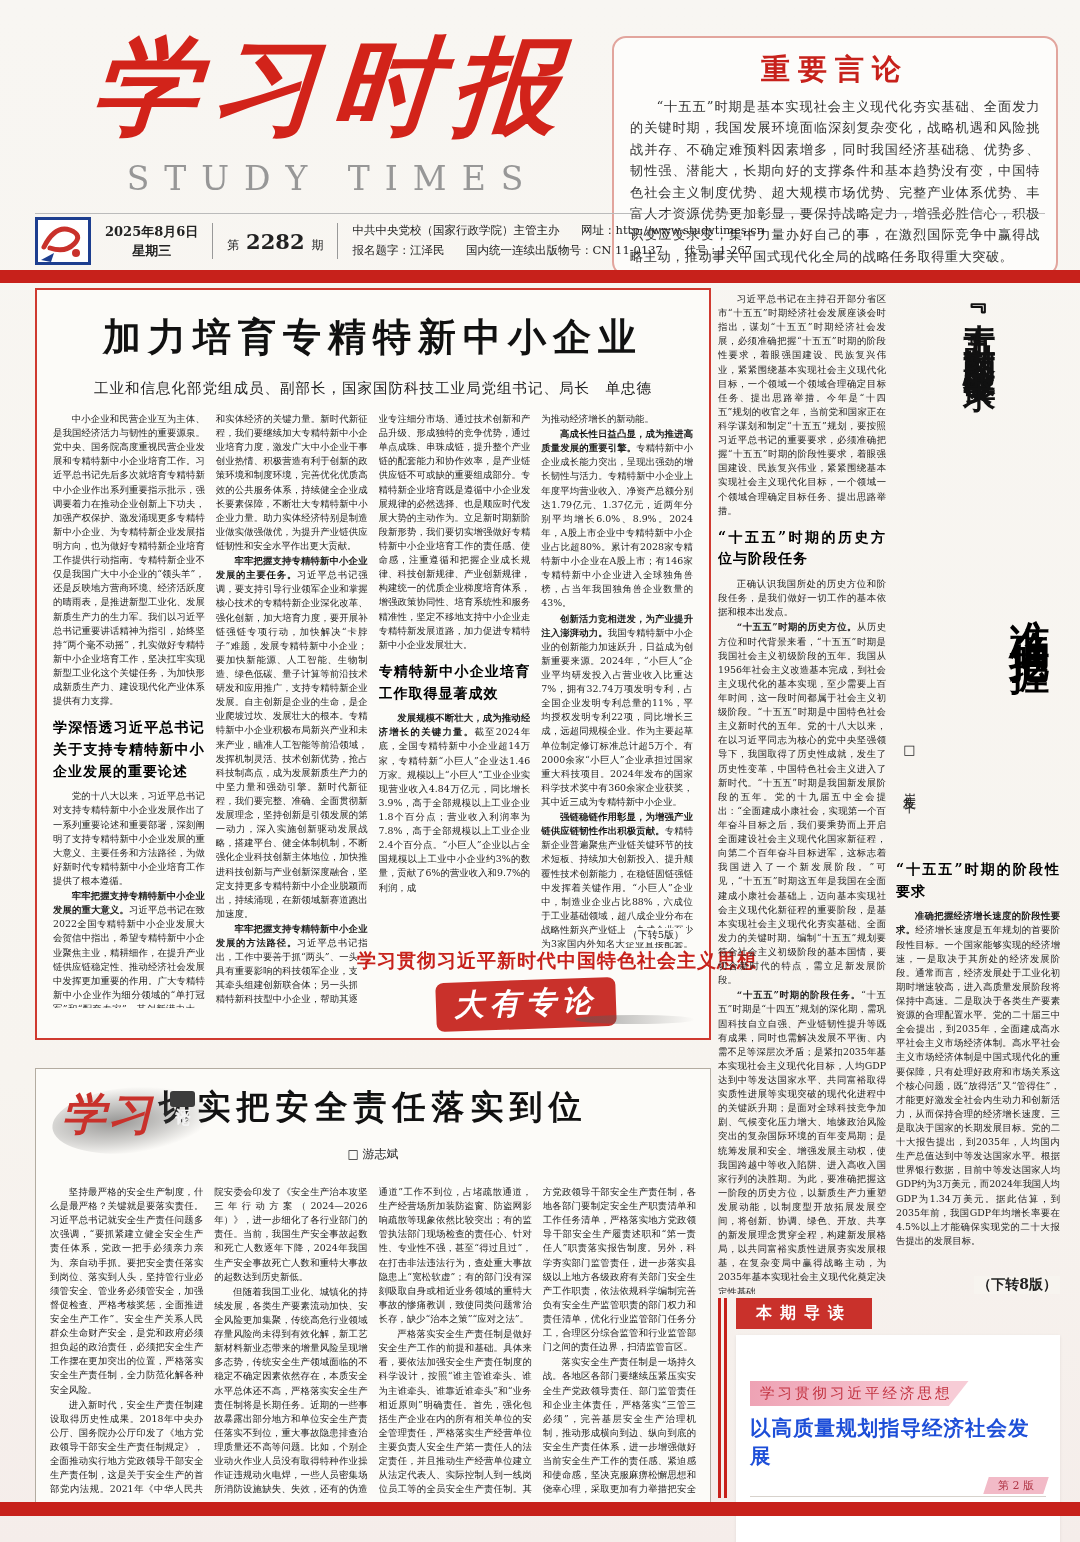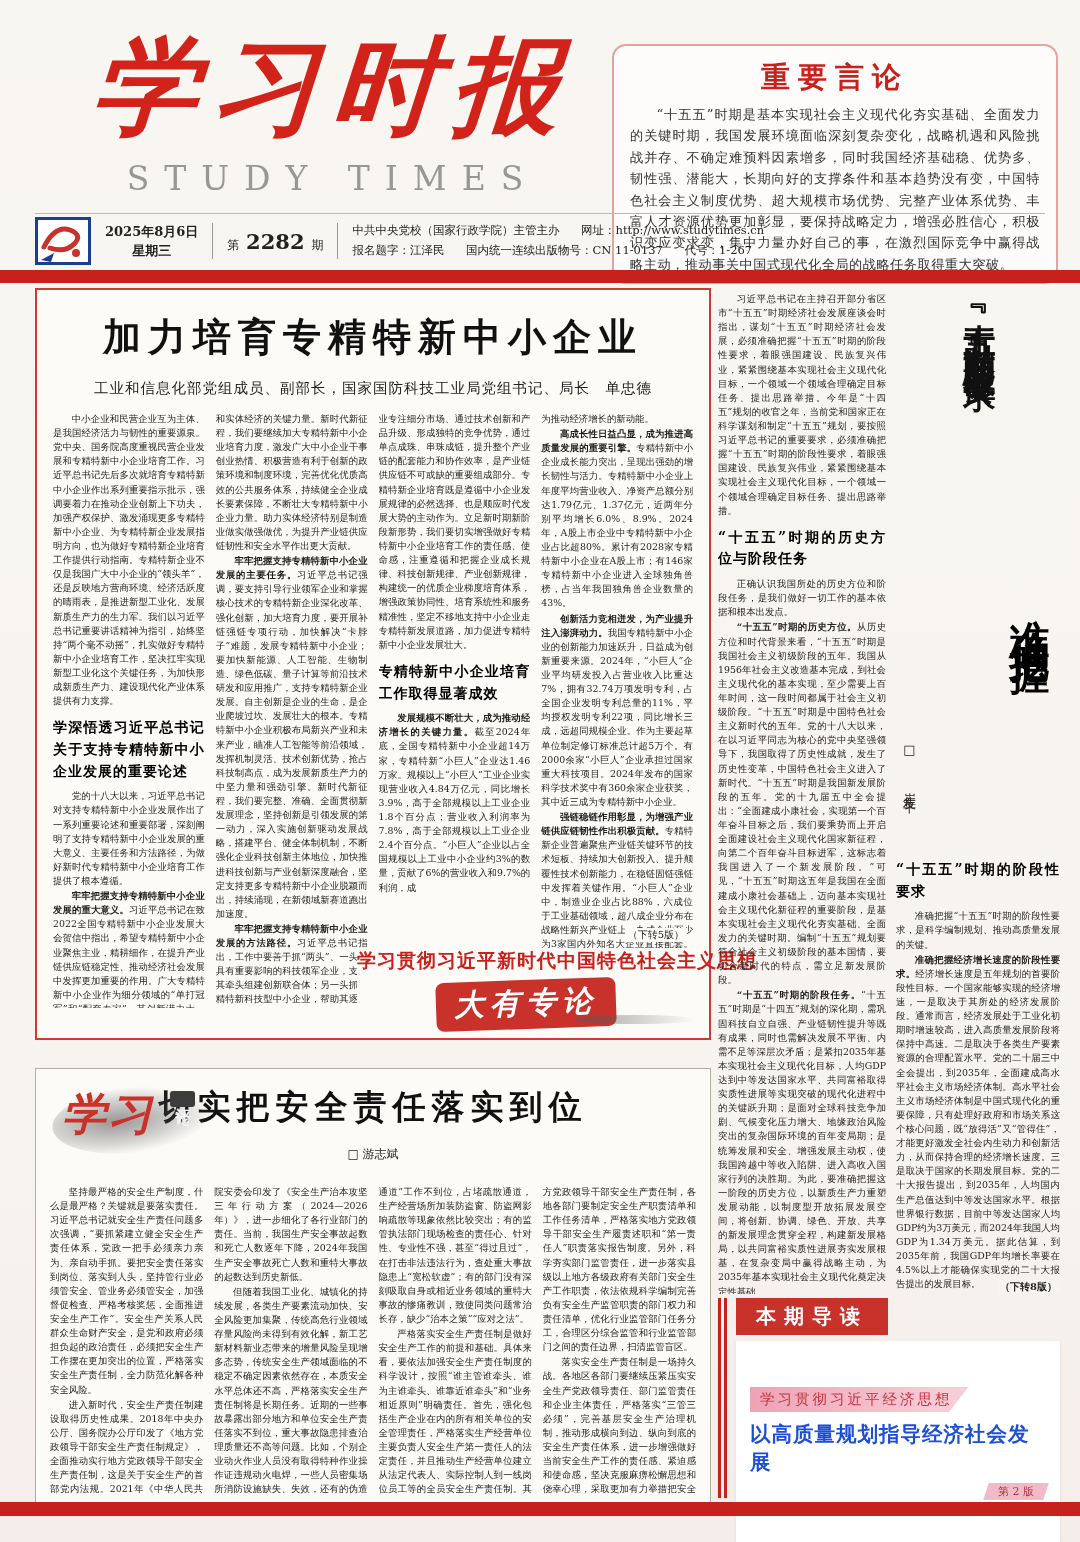--- a/index.html
+++ b/index.html
@@ -13,21 +13,21 @@
   .masthead { position:absolute; left:60px; top:14px; width:545px; text-align:center; }
   .masthead-title {
     font-size:106px; font-weight:900; font-style:italic; color:#d2231a;
     letter-spacing:14px; line-height:1.35; transform:skewX(-4deg); white-space:nowrap;
   }
   .masthead-sub {
     margin-top:2px; font-size:33px; color:#979797; letter-spacing:15px; font-weight:400;
   }
   
   .quotes-box {
-    position:absolute; left:612px; top:44px; width:446px; height:240px;
+    position:absolute; left:612px; top:36px; width:446px; height:240px;
     background:#fdfcfa; border:2px solid #e2a59d; border-radius:14px; padding:8px 16px;
   }
   .quotes-title { text-align:center; color:#c7211b; font-size:29px; font-weight:800; letter-spacing:8px; margin:4px 0 6px; }
   .quotes-body { font-size:13.2px; line-height:1.62; text-align:justify; text-indent:2em; color:#333; letter-spacing:.5px; }
   
   .dateline {
     position:absolute; left:35px; top:213px; width:1010px; height:55px;
     display:flex; align-items:center; gap:14px; border-top:1px solid #bbb; 
   }
   .logo-box { width:56px; height:48px; flex:0 0 auto; }
@@ -69,41 +69,41 @@
     font-size:9.4px; line-height:1.5; text-align:justify; }
   .ra-titlearea { position:absolute; left:178px; top:0; width:164px; height:550px; }
   .ra-title-rest { position:absolute; right:58px; top:2px; writing-mode:vertical-rl; text-orientation:upright;
     font-size:32px; font-weight:800; letter-spacing:5px; color:#111; }
   .ra-title-main { position:absolute; right:2px; top:296px; writing-mode:vertical-rl; text-orientation:upright;
     font-size:40px; font-weight:900; letter-spacing:12px; color:#000; }
   .ra-author { position:absolute; left:4px; top:450px; writing-mode:vertical-rl; text-orientation:upright;
     font-size:13px; letter-spacing:5px; color:#222; }
   .ra-rightcol { position:absolute; left:178px; top:558px; width:164px; height:444px; overflow:hidden;
     font-size:9.4px; line-height:1.5; text-align:justify; }
-  .rt-turn { position:absolute; right:0; bottom:0; font-size:10px; font-weight:700; background:#f7f4ef; padding:0 3px; }
+  .rt-turn { position:absolute; right:0; bottom:0; font-size:14px; font-weight:700; background:#f7f4ef; padding:0 3px; }
   
   .safety-article {
     position:absolute; left:35px; top:1052px; width:676px; height:443px;
     background:#fcfbf8; border:1.5px solid #b3aca1; padding:8px 14px;margin-top:16px;
   }
   .sa-header { position:relative; height:96px; }
   .sa-logo { position:absolute; left:2px; top:2px; width:170px; height:88px; }
   .ink-blob { position:absolute; left:0; top:8px; width:160px; height:66px;
     background:radial-gradient(ellipse at 40% 50%, rgba(70,70,70,.55) 0%, rgba(90,90,90,.25) 45%, rgba(120,120,120,0) 72%);
     border-radius:50%; transform:rotate(-6deg); }
   .sa-logo-main { position:absolute; left:10px; top:6px; font-size:44px; font-weight:900; font-style:italic; color:#c9312b; letter-spacing:2px; }
   .sa-logo-sub { position:absolute; left:118px; top:12px; writing-mode:vertical-rl; text-orientation:upright;
     background:#3c3c3c; color:#f2f2f2; font-size:15px; font-weight:700; padding:5px 3px; letter-spacing:3px; border-radius:3px; }
   .sa-headline { text-align:center; font-size:33px; font-weight:800; letter-spacing:6px; padding-top:8px; color:#111; }
   .sa-author { text-align:center; font-size:12px; margin-top:16px; }
   .sa-cols { display:flex; gap:11px; margin-top:12px; }
   .sa-col { flex:1 1 0; height:312px; overflow:hidden; font-size:9.4px; line-height:1.5; text-align:justify; }
   
   .reading-guide { position:absolute; left:718px; top:1298px; width:342px; height:200px; border-left:9px double #c7211b; padding-left:9px; }
-  .rg-label { display:inline-block; background:#c9312b; color:#fff; font-size:20px; font-weight:800;
+  .rg-label { display:inline-block; background:#c9312b; color:#fff; font-size:16px; font-weight:800;
     letter-spacing:8px; padding:5px 20px; }
   .rg-content { background:#fff; margin-top:6px; padding:10px 14px 8px; box-shadow:0 1px 3px rgba(0,0,0,.08); }
   .rg-tag { display:inline-block; background:linear-gradient(100deg,#eea2b4,#f7ccd6 85%); color:#c23240;
     font-size:14.5px; letter-spacing:3px; padding:3px 16px 3px 10px; clip-path:polygon(0 0,100% 0,91% 100%,0 100%);margin-top:36px; }
   .rg-headline { font-size:20.5px; font-weight:800; letter-spacing:1px; margin:8px 0 4px; color:#1d4ed8; }
   .rg-pagerow { border-bottom:1px solid #d7d2cc; text-align:right; padding-bottom:2px; margin-bottom:10px; }
   .rg-page { display:inline-block; background:#f2bac7; color:#b03545; font-size:11px; padding:1px 12px;
     transform:skewX(-18deg); }
   .rg-page > span { display:inline-block; transform:skewX(18deg); }
 </style>
@@ -202,21 +202,20 @@
         <p class="para"><b class="bold-lead">“十五五”时期的历史方位。</b>从历史方位和时代背景来看，“十五五”时期是我国社会主义初级阶段的五年。我国从1956年社会主义改造基本完成，到社会主义现代化的基本实现，至少需要上百年时间，这一段时间都属于社会主义初级阶段。“十五五”时期是中国特色社会主义新时代的五年。党的十八大以来，在以习近平同志为核心的党中央坚强领导下，我国取得了历史性成就，发生了历史性变革，中国特色社会主义进入了新时代。“十五五”时期是我国新发展阶段的五年。党的十九届五中全会提出：“全面建成小康社会，实现第一个百年奋斗目标之后，我们要乘势而上开启全面建设社会主义现代化国家新征程，向第二个百年奋斗目标进军，这标志着我国进入了一个新发展阶段。”可见，“十五五”时期这五年是我国在全面建成小康社会基础上，迈向基本实现社会主义现代化新征程的重要阶段，是基本实现社会主义现代化夯实基础、全面发力的关键时期。编制“十五五”规划要符合社会主义初级阶段的基本国情，要切合新时代的特点，需立足新发展阶段。</p>
         <p class="para"><b class="bold-lead">“十五五”时期的阶段任务。</b>“十五五”时期是“十四五”规划的深化期，需巩固科技自立自强、产业链韧性提升等既有成果，同时也需解决发展不平衡、内需不足等深层次矛盾；是紧扣2035年基本实现社会主义现代化目标，人均GDP达到中等发达国家水平、共同富裕取得实质性进展等实现突破的现代化进程中的关键跃升期；是面对全球科技竞争加剧、气候变化压力增大、地缘政治风险突出的复杂国际环境的百年变局期；是统筹发展和安全、增强发展主动权，使我国跨越中等收入陷阱、进入高收入国家行列的决胜期。为此，要准确把握这一阶段的历史方位，以新质生产力重塑发展动能，以制度型开放拓展发展空间，将创新、协调、绿色、开放、共享的新发展理念贯穿全程，构建新发展格局，以共同富裕实质性进展夯实发展根基，在复杂变局中赢得战略主动，为2035年基本实现社会主义现代化奠定决定性基础。</p>
       </div>
     <div class="ra-titlearea">
       <div class="ra-title-rest">『十五五』时期的阶段性要求</div>
       <div class="ra-title-main">准确把握</div>
       <div class="ra-author">□ 崔友平</div>
     </div>
     <div class="ra-rightcol">
         <div class="col-subhead">“十五五”时期的阶段性要求</div>
-        <p class="para">准确把握“十五五”时期的阶段性要求，是科学编制规划、推动高质量发展的关键。</p>
         <p class="para"><b class="bold-lead">准确把握经济增长速度的阶段性要求。</b>经济增长速度是五年规划的首要阶段性目标。一个国家能够实现的经济增速，一是取决于其所处的经济发展阶段。通常而言，经济发展处于工业化初期时增速较高，进入高质量发展阶段将保持中高速。二是取决于各类生产要素资源的合理配置水平。党的二十届三中全会提出，到2035年，全面建成高水平社会主义市场经济体制。高水平社会主义市场经济体制是中国式现代化的重要保障，只有处理好政府和市场关系这个核心问题，既“放得活”又“管得住”，才能更好激发全社会内生动力和创新活力，从而保持合理的经济增长速度。三是取决于国家的长期发展目标。党的二十大报告提出，到2035年，人均国内生产总值达到中等发达国家水平。根据世界银行数据，目前中等发达国家人均GDP约为3万美元，而2024年我国人均GDP为1.34万美元。据此估算，到2035年前，我国GDP年均增长率要在4.5%以上才能确保实现党的二十大报告提出的发展目标。</p>
       </div>
     <div class="rt-turn">（下转8版）</div>
   </section>
 
   <section class="safety-article">
     <div class="sa-header">
       <div class="sa-logo">
         <div class="ink-blob"></div>
         <div class="sa-logo-main">学习</div>

